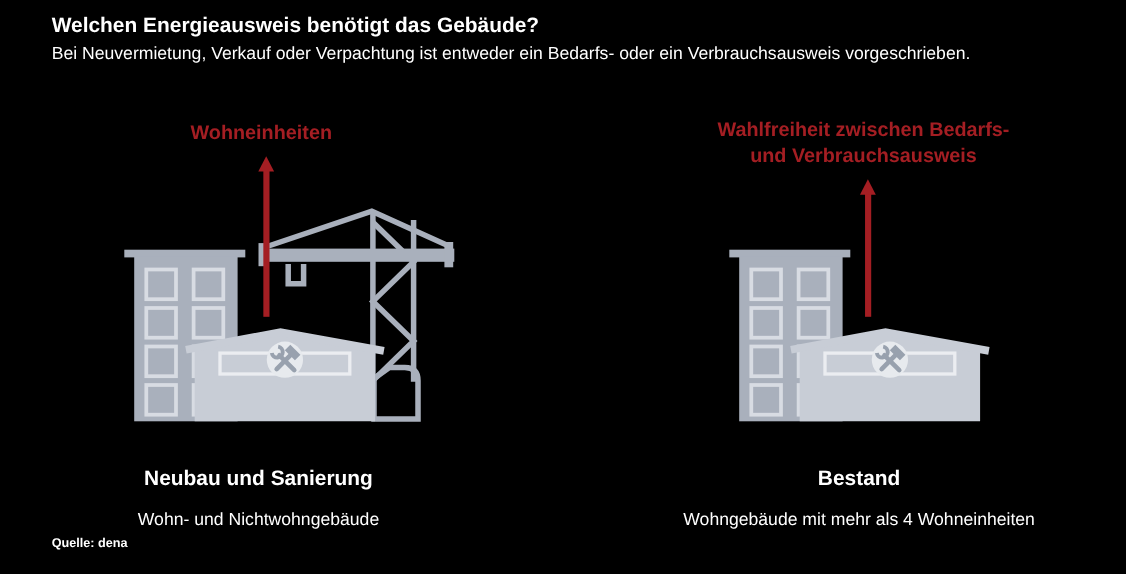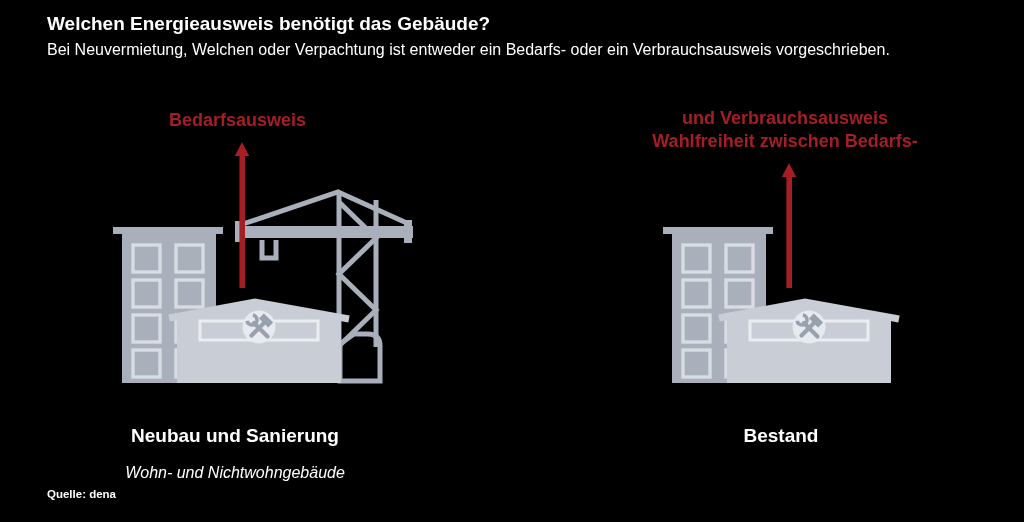--- a/index.html
+++ b/index.html
@@ -8,21 +8,21 @@
     font-family:"Liberation Sans", sans-serif;overflow:hidden;color:#FFFFFF;
   }
   .abs{position:absolute;}
   svg.canvas{position:absolute;left:0;top:0;z-index:1;}
   .txt{z-index:2;}
   .page-title{font-size:19px;font-weight:bold;line-height:22px;margin:0;color:#FFFFFF;}
   .page-subtitle{font-size:16px;font-weight:normal;line-height:19px;margin:5px 0 0 0;color:#FFFFFF;}
   .arrow-label{font-size:18px;font-weight:bold;line-height:23px;color:#A41E23;text-align:center;}
   .caption{text-align:center;}
   .caption-title{font-size:19px;font-weight:bold;line-height:22px;color:#FFFFFF;margin:15px;}
-  .caption-sub{font-size:16px;font-weight:normal;line-height:22px;color:#FFFFFF;margin:4px 0 0 0;font-style:italic;}
+  .caption-sub{font-size:16px;font-weight:normal;line-height:22px;color:#FFFFFF;margin:4px 0 0 0;}
   .source{font-size:11.5px;font-weight:bold;color:#FFFFFF;text-align:center;}
 </style>
 </head>
 <body>
 
 <div class="stage">
 
   <svg class="canvas" width="1024" height="522" viewBox="0 0 1024 522">
     <defs>
       <g id="bpair">
@@ -83,36 +83,37 @@
       <polygon points="242,142 234.8,156 249.2,156"></polygon>
     </g>
     <g fill="#A41E23">
       <rect x="786.4" y="174" width="5.6" height="114"></rect>
       <polygon points="789,163 781.8,177 796.2,177"></polygon>
     </g>
   </svg>
 
   <header class="abs txt" style="left:47px;top:13px;width:940px;">
     <h1 class="page-title">Welchen Energieausweis benötigt das Gebäude?</h1>
-    <p class="page-subtitle">Bei Neuvermietung, Welchen oder Verpachtung ist entweder ein Bedarfs- oder ein Verbrauchsausweis vorgeschrieben.</p>
+    <p class="page-subtitle">Bei Neuvermietung, Verkauf oder Verpachtung ist entweder ein Bedarfs- oder ein Verbrauchsausweis vorgeschrieben.</p>
   </header>
 
-  <div class="abs txt arrow-label" style="left:85px;top:109px;width:305px;">Bedarfsausweis</div>
+  <div class="abs txt arrow-label" style="left:85px;top:109px;width:305px;">Wohneinheiten</div>
 
   <div class="abs txt arrow-label" style="left:612px;top:107px;width:346px;">
+    <div>Wahlfreiheit zwischen Bedarfs-</div>
     <div>und Verbrauchsausweis</div>
-    <div>Wahlfreiheit zwischen Bedarfs-</div>
   </div>
 
   <div class="abs txt caption" style="left:85px;top:410px;width:300px;">
     <div class="caption-title">Neubau und Sanierung</div>
     <div class="caption-sub">Wohn- und Nichtwohngebäude</div>
   </div>
 
   <div class="abs txt caption" style="left:601px;top:410px;width:360px;">
     <div class="caption-title">Bestand</div>
     <div class="caption-sub">
+      <div>Wohngebäude mit mehr als 4 Wohneinheiten</div>
     </div>
   </div>
 
   <div class="abs txt source" style="left:47px;top:488px;">Quelle: dena</div>
 
 </div>
 
 </body></html>

